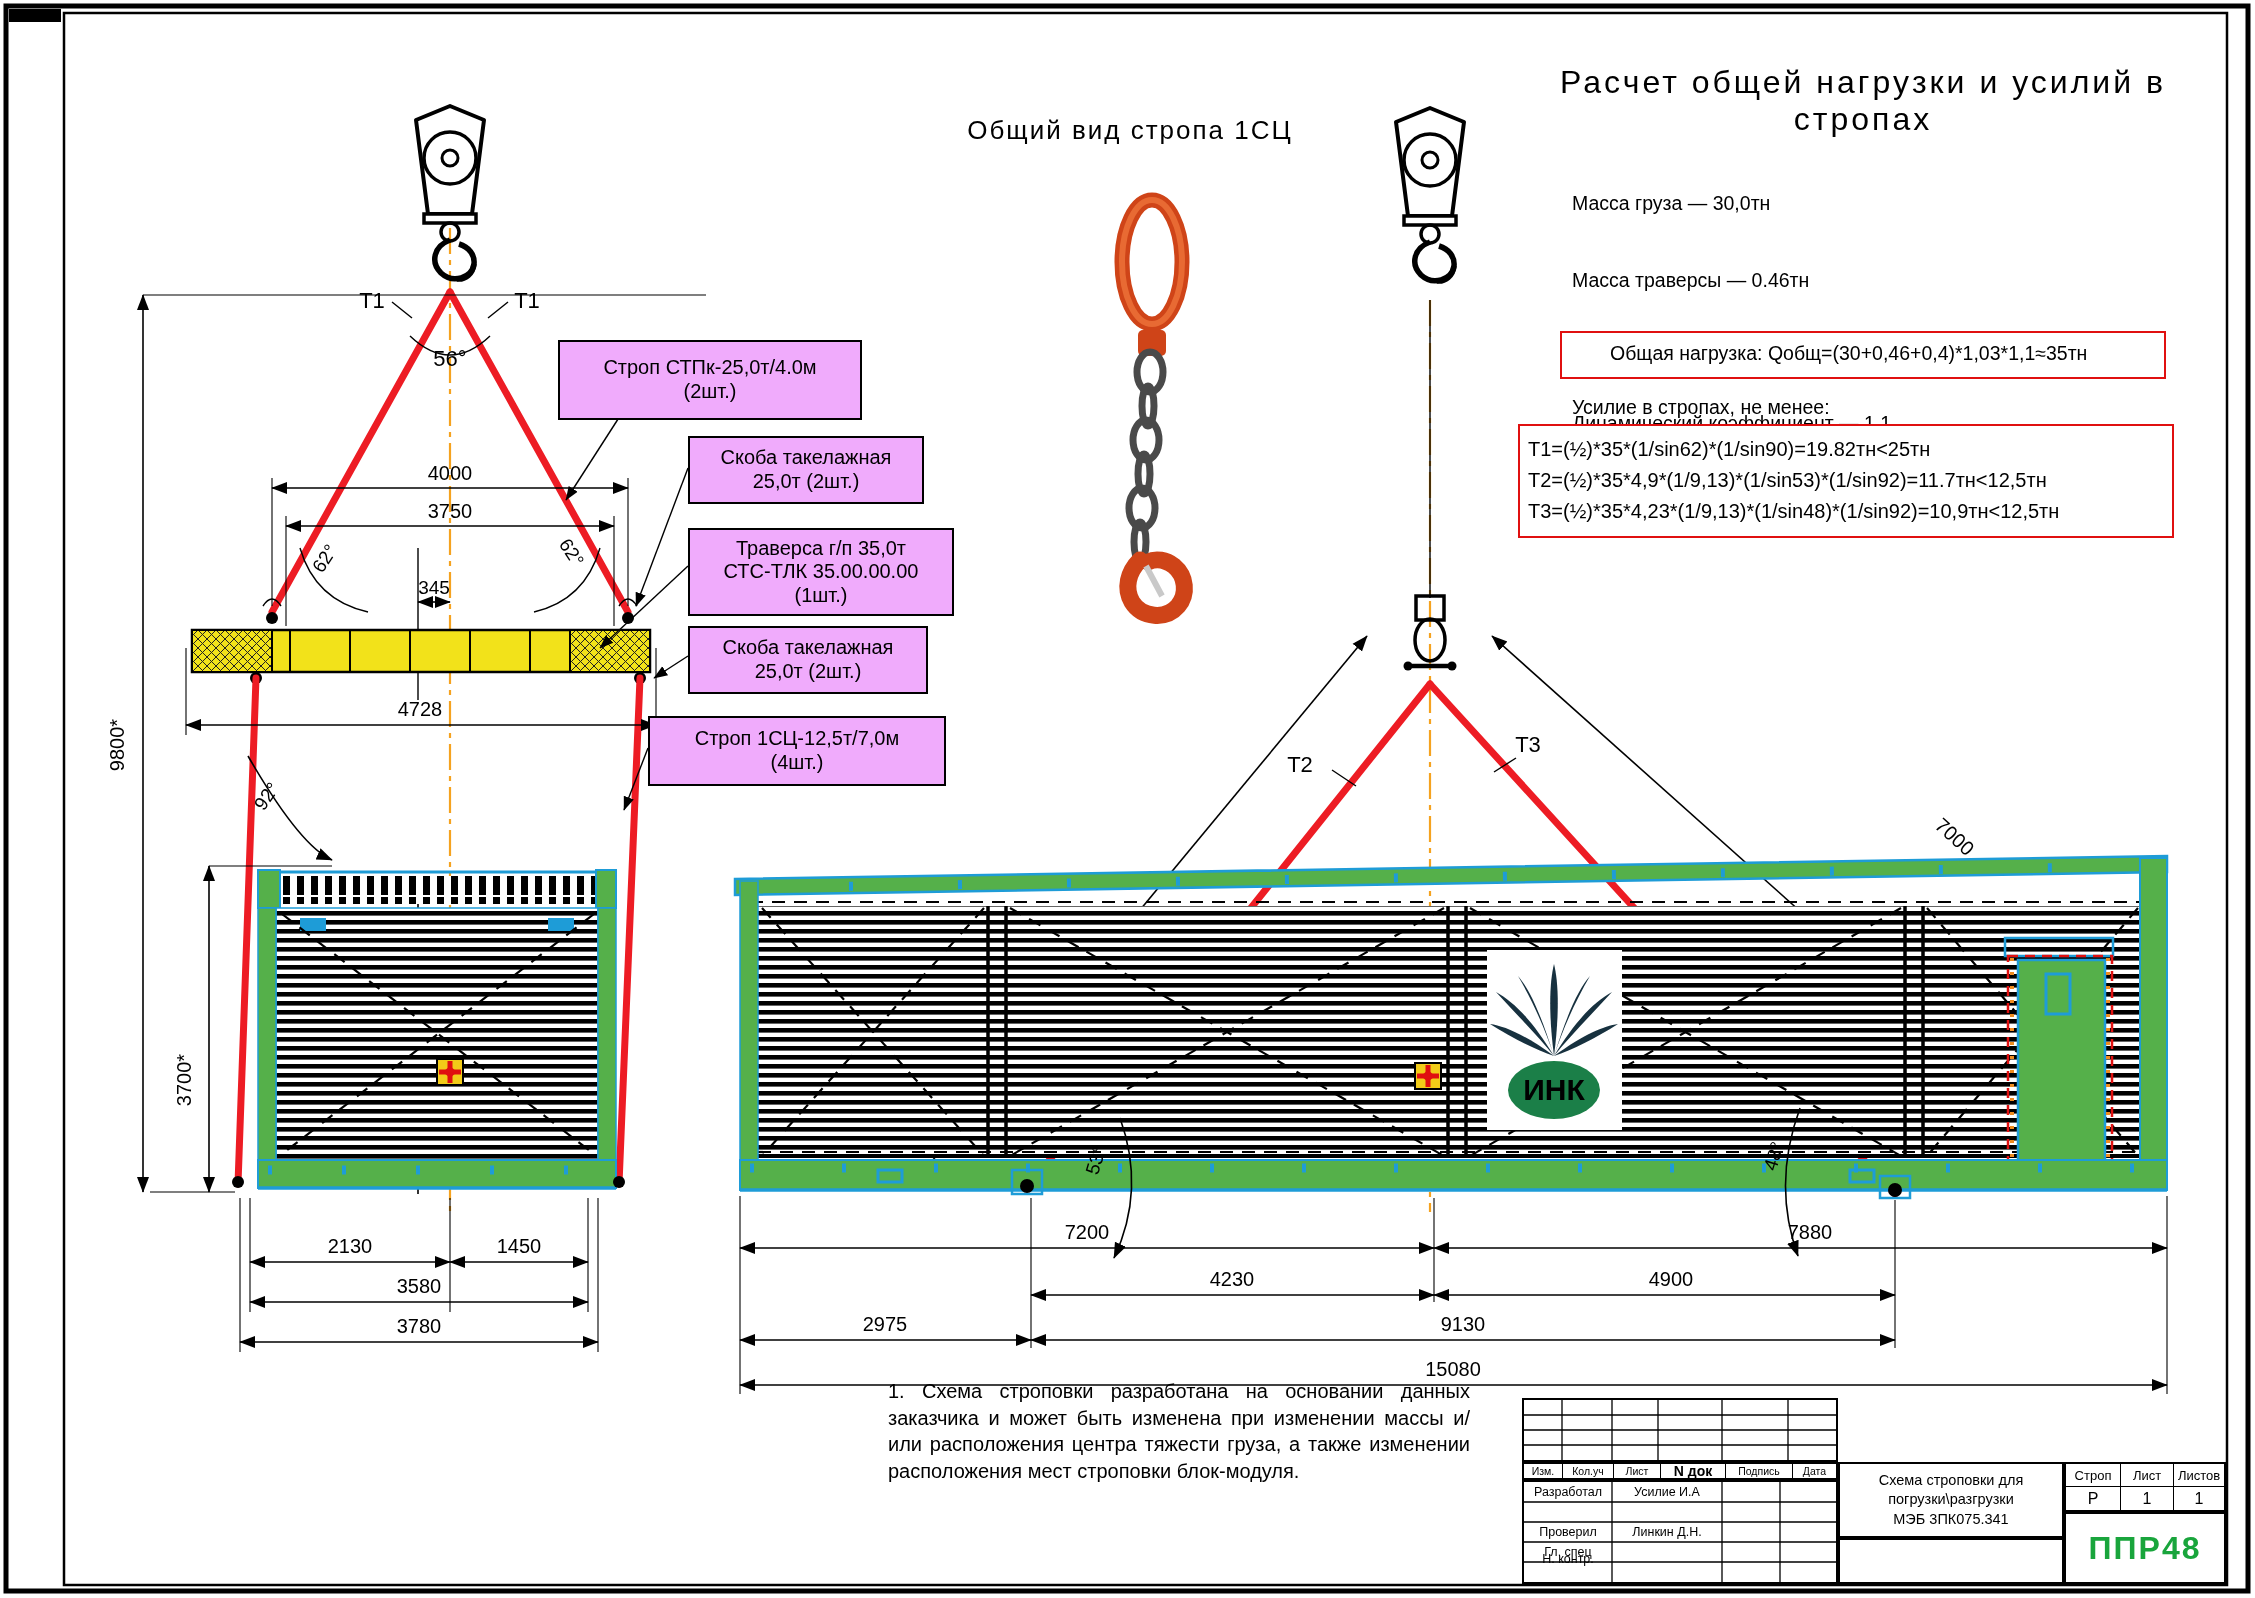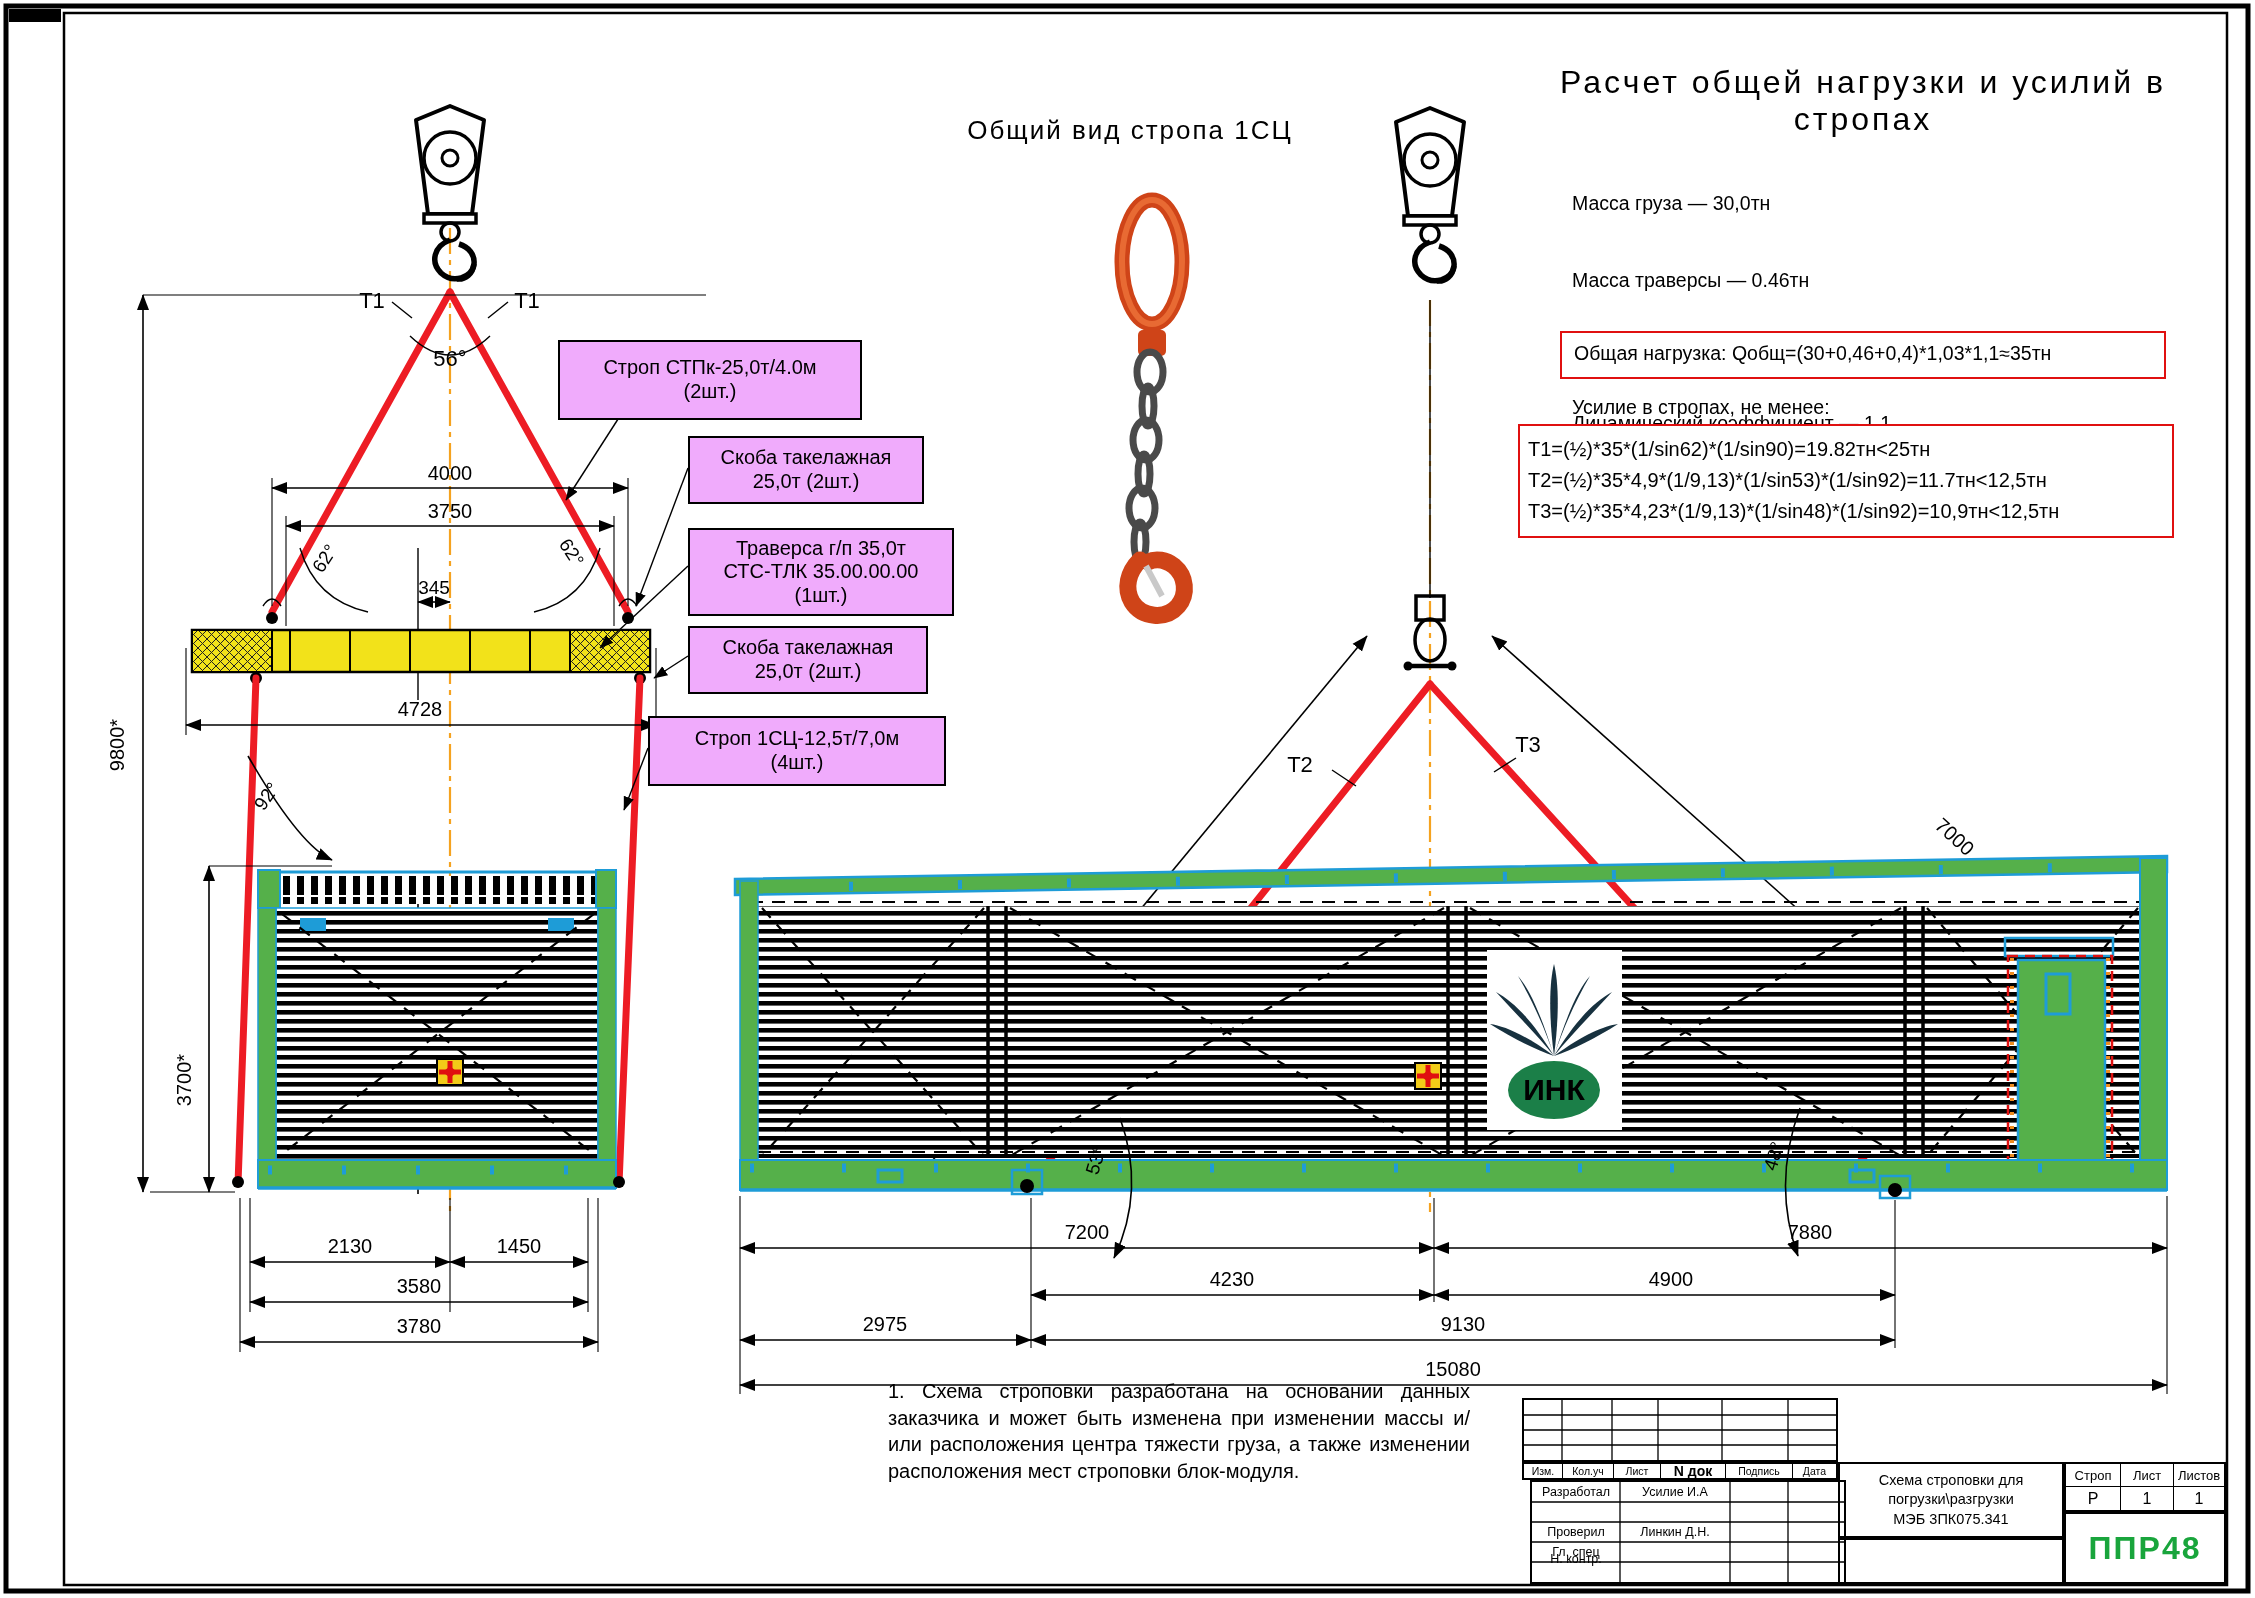--- a/index.html
+++ b/index.html
@@ -323,21 +323,21 @@
     <div>Масса такелажа:</div>
     <div class="ind">(СТПк-25(4м)*2+Скоба25т*4+1СЦ-12.5(7м)*4)/1000=</div>
     <div class="ind">(6,82*4*2+12,1*4+73*4)/1000=0,4тн</div>
   </div>
   <div class="hstack" style="left:1572px;top:283px;">
     <div>Коэффициент запаса по массе груза — 1,03</div>
     <div>Динамический коэффициент — 1,1</div>
   </div>
 
   <div class="redbox" style="left:1560px;top:331px;width:602px;height:44px;">
-    <div style="padding:9px 0 0 12px;font-size:19.5px;">Общая нагрузка: Qобщ=(30+0,46+0,4)*1,03*1,1≈35тн</div>
+    <div style="padding:9px 0 0 12px;font-size:19.5px;margin-left:36px;">Общая нагрузка: Qобщ=(30+0,46+0,4)*1,03*1,1≈35тн</div>
   </div>
 
   <div style="position:absolute;left:1572px;top:396px;font-size:19.5px;">Усилие в стропах, не менее:</div>
 
   <div class="redbox" style="left:1518px;top:424px;width:652px;height:110px;">
     <div style="padding:8px 0 0 8px;font-size:20px;line-height:31px;">
       <div>T1=(½)*35*(1/sin62)*(1/sin90)=19.82тн&lt;25тн</div>
       <div>T2=(½)*35*4,9*(1/9,13)*(1/sin53)*(1/sin92)=11.7тн&lt;12,5тн</div>
       <div>T3=(½)*35*4,23*(1/9,13)*(1/sin48)*(1/sin92)=10,9тн&lt;12,5тн</div>
     </div>
@@ -369,21 +369,21 @@
 
     <div class="tb-border" style="left:0;top:64px;width:316px;height:18px;display:flex;">
       <div class="celllbl" style="position:static;width:38px;border-right:1.3px solid #000;font-size:10.5px;">Изм.</div>
       <div class="celllbl" style="position:static;width:50px;border-right:1.3px solid #000;font-size:10.5px;">Кол.уч</div>
       <div class="celllbl" style="position:static;width:46px;border-right:1.3px solid #000;font-size:10.5px;">Лист</div>
       <div class="celllbl" style="position:static;width:64px;border-right:1.3px solid #000;font-size:14px;font-weight:bold;">N док</div>
       <div class="celllbl" style="position:static;width:66px;border-right:1.3px solid #000;font-size:10.5px;">Подпись</div>
       <div class="celllbl" style="position:static;flex:1;font-size:10.5px;">Дата</div>
     </div>
 
-    <div class="tb-border" style="left:0;top:82px;width:316px;height:104px;margin-left:8px;">
+    <div class="tb-border" style="left:0;top:82px;width:316px;height:104px;">
       <svg width="312" height="100" style="position:absolute;left:0;top:0;">
         <path d="M88,0 V100 M198,0 V100 M256,0 V100 M0,20 H312 M0,40 H312 M0,60 H312 M0,80 H312" stroke="#000" stroke-width="1.3"></path>
       </svg>
       <div class="celllbl" style="left:0;top:0;width:88px;height:20px;font-size:12.5px;">Разработал</div>
       <div class="celllbl" style="left:88px;top:0;width:110px;height:20px;font-size:12.5px;">Усилие И.А</div>
       <div class="celllbl" style="left:0;top:40px;width:88px;height:20px;font-size:12.5px;">Проверил</div>
       <div class="celllbl" style="left:88px;top:40px;width:110px;height:20px;font-size:12.5px;">Линкин Д.Н.</div>
       <div class="celllbl" style="left:0;top:60px;width:88px;height:20px;font-size:12.5px;">Гл. спец</div>
       <div class="celllbl" style="left:0;top:67px;width:88px;height:20px;font-size:12.5px;">Н. контр.</div>
     </div>

